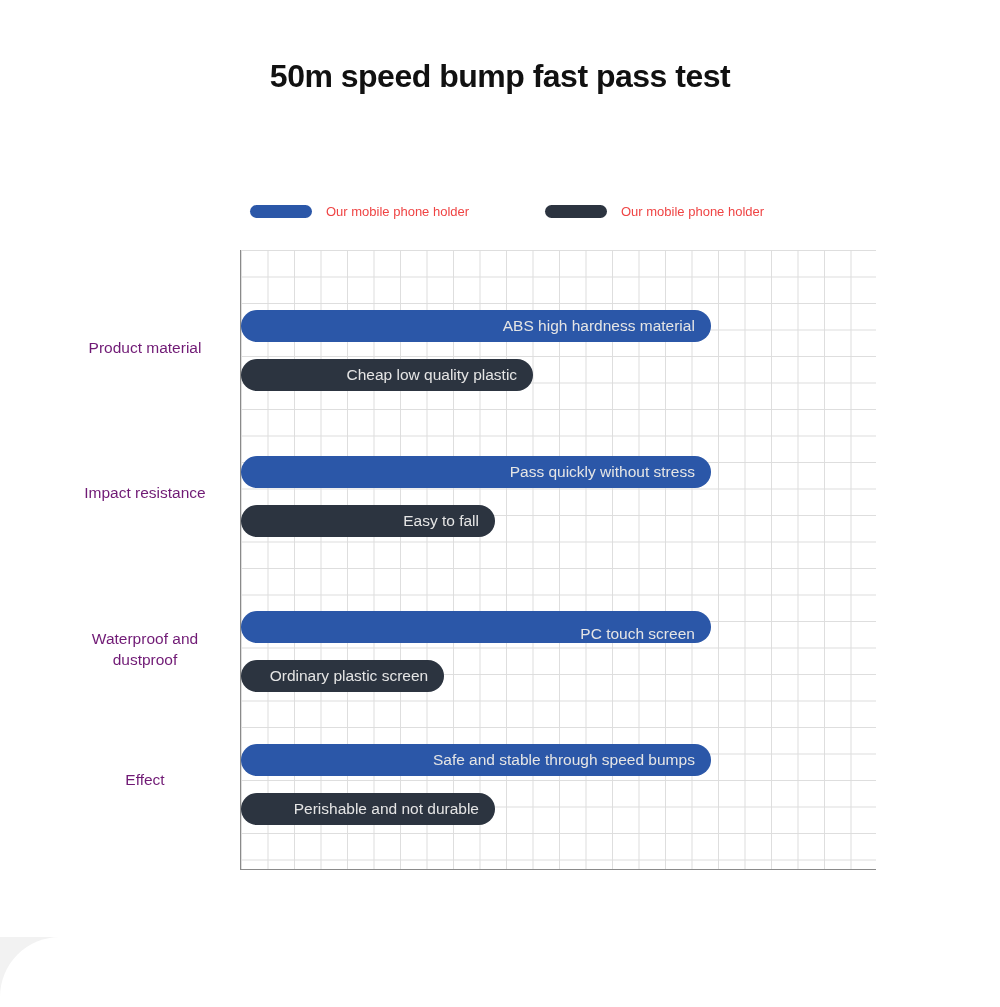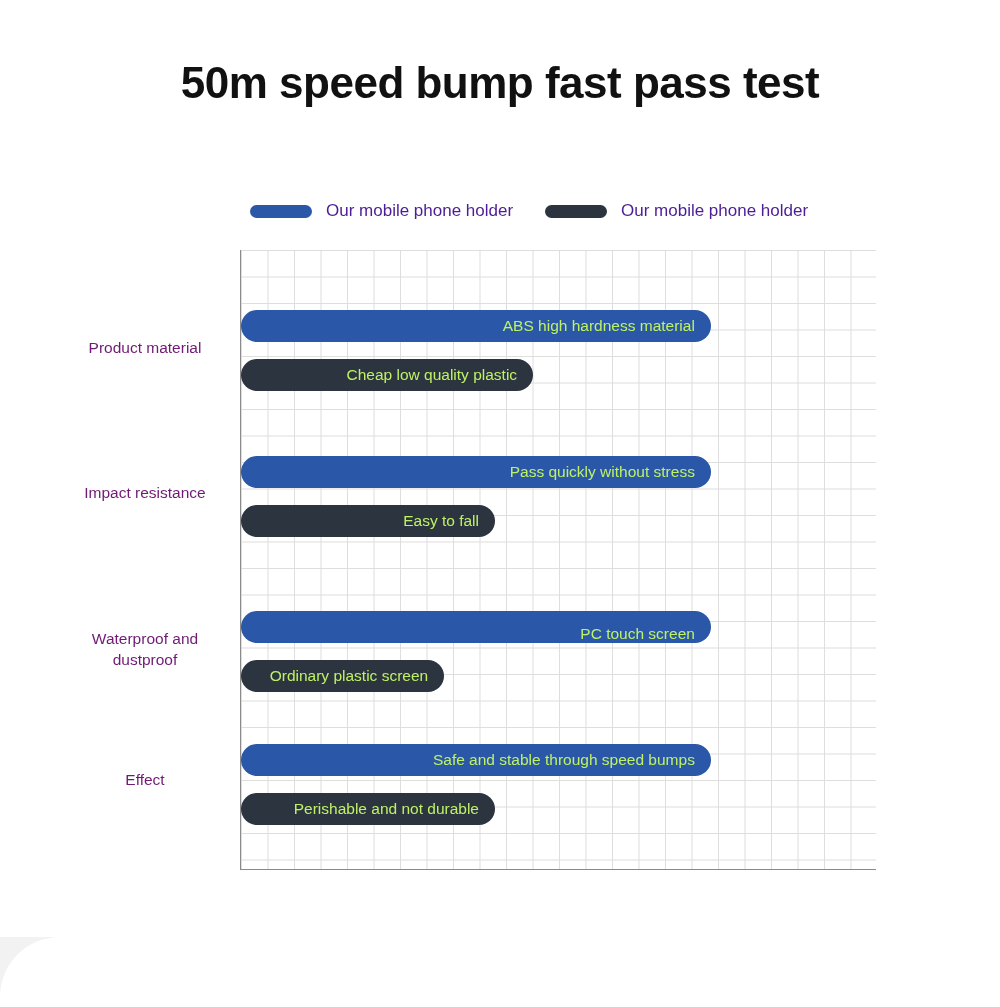--- a/index.html
+++ b/index.html
@@ -33,21 +33,21 @@
     height: 70px;
     background: #ffffff;
     border-top-left-radius: 60px;
   }
   #chart-title {
     position: absolute;
     top: 58px;
     left: 0;
     width: 1000px;
     text-align: center;
-    font-size: 44px;
+    font-size: 32px;
     font-weight: bold;
     color: #111111;
     letter-spacing: -0.5px;
   }
   
   #legend {
     position: absolute;
     top: 198px;
     left: 250px;
     width: 620px;
@@ -61,22 +61,22 @@
   }
   .legend-item.first { left: 0px; }
   .legend-item.second { left: 295px; }
   .legend-swatch {
     width: 62px;
     height: 13px;
     border-radius: 7px;
     margin-right: 14px;
   }
   .legend-label {
-    font-size: 17px;
-    color: #4c1d95;
+    font-size: 13px;
+    color: #ef4444;
     white-space: nowrap;
   }
   
   #plot {
     position: absolute;
     left: 240px;
     top: 250px;
     width: 636px;
     height: 620px;
     border-left: 1.5px solid #8a8a8a;
@@ -102,21 +102,21 @@
     border-radius: 16px;
     display: flex;
     align-items: center;
     justify-content: flex-end;
     box-sizing: border-box;
     padding-right: 16px;
     left: 0;
   }
   .bar-label {
     font-size: 15.5px;
-    color: #bef264;
+    color: #e5e5e5;
     white-space: nowrap;
   }
   #cat-labels {
     position: absolute;
     left: 60px;
     top: 250px;
     width: 170px;
     height: 620px;
   }
   #cat-labels .cat {

